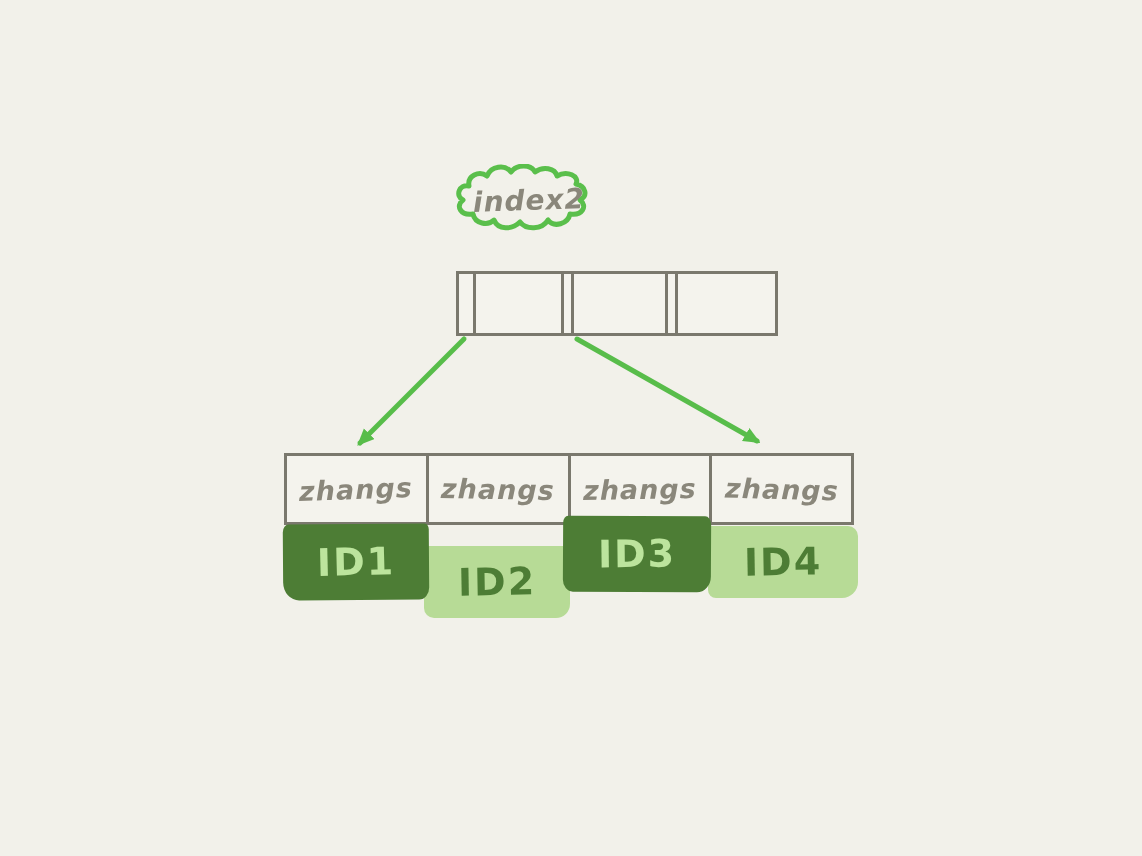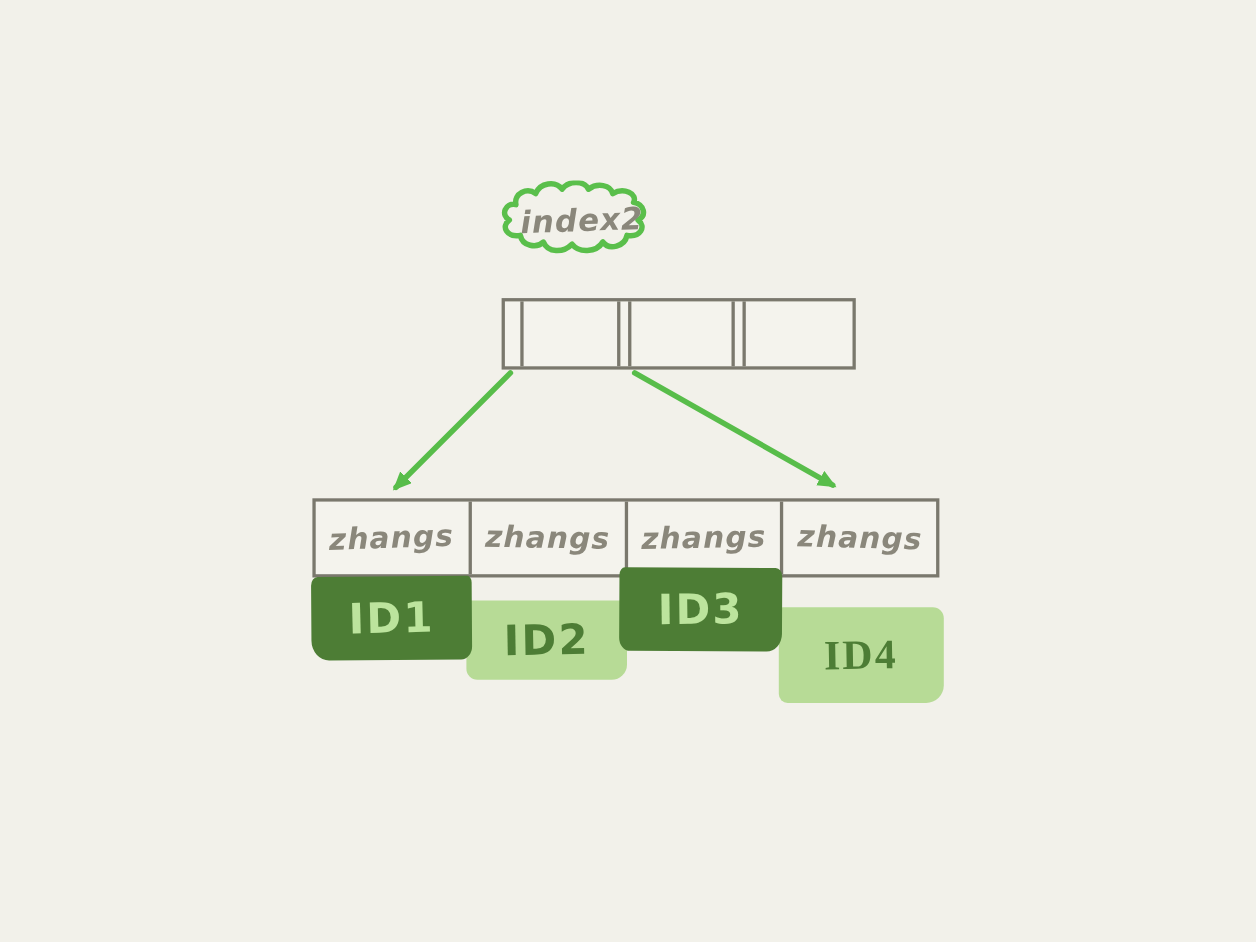--- a/index.html
+++ b/index.html
@@ -141,23 +141,22 @@
     left: 424px; top: 506px; width: 146px; height: 72px;
     border-radius: 4px 6px 14px 10px;
     margin-top: 40px;
   }
   .idcell.b3 {
     left: 563px; top: 516px; width: 148px; height: 76px;
     border-radius: 5px 6px 14px 10px / 7px 8px 16px 12px;
     transform: rotate(0.3deg);
   }
   .idcell.b4 {
-    left: 708px; top: 552px; width: 150px; height: 87px;
+    left: 708px; top: 526px; width: 150px; height: 72px;
     border-radius: 4px 10px 16px 8px;
-    font-family: Liberation Serif, serif;
   }
   .idcell .id-label { transform: rotate(-1deg); }
 </style>
 </head>
 <body>
 
 <div id="canvas">
 
   <div class="cloud">
     <svg viewBox="0 0 152 76" width="152" height="76">

